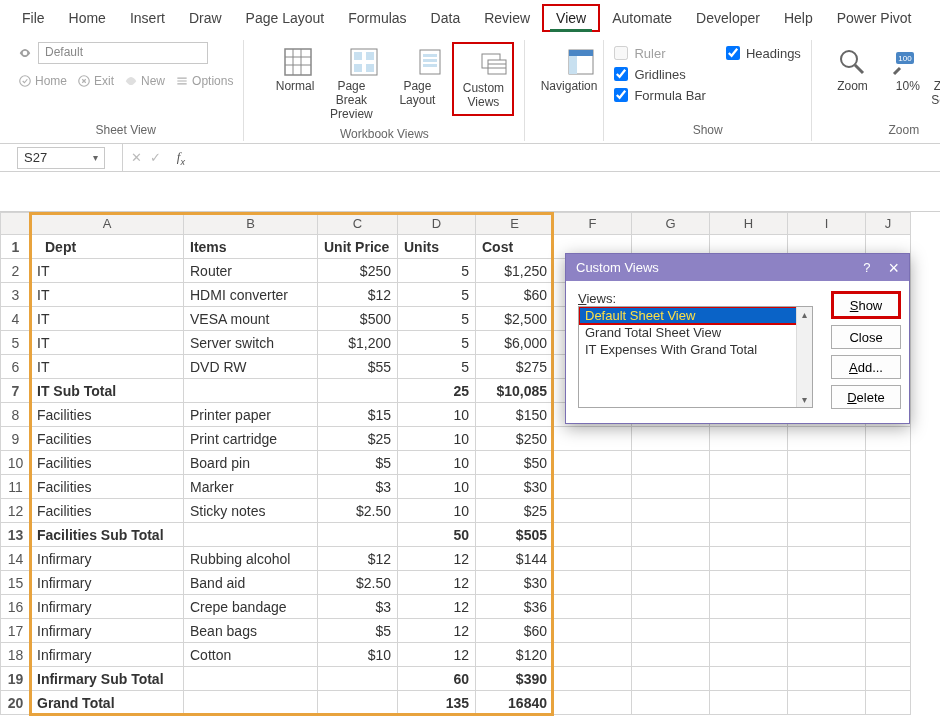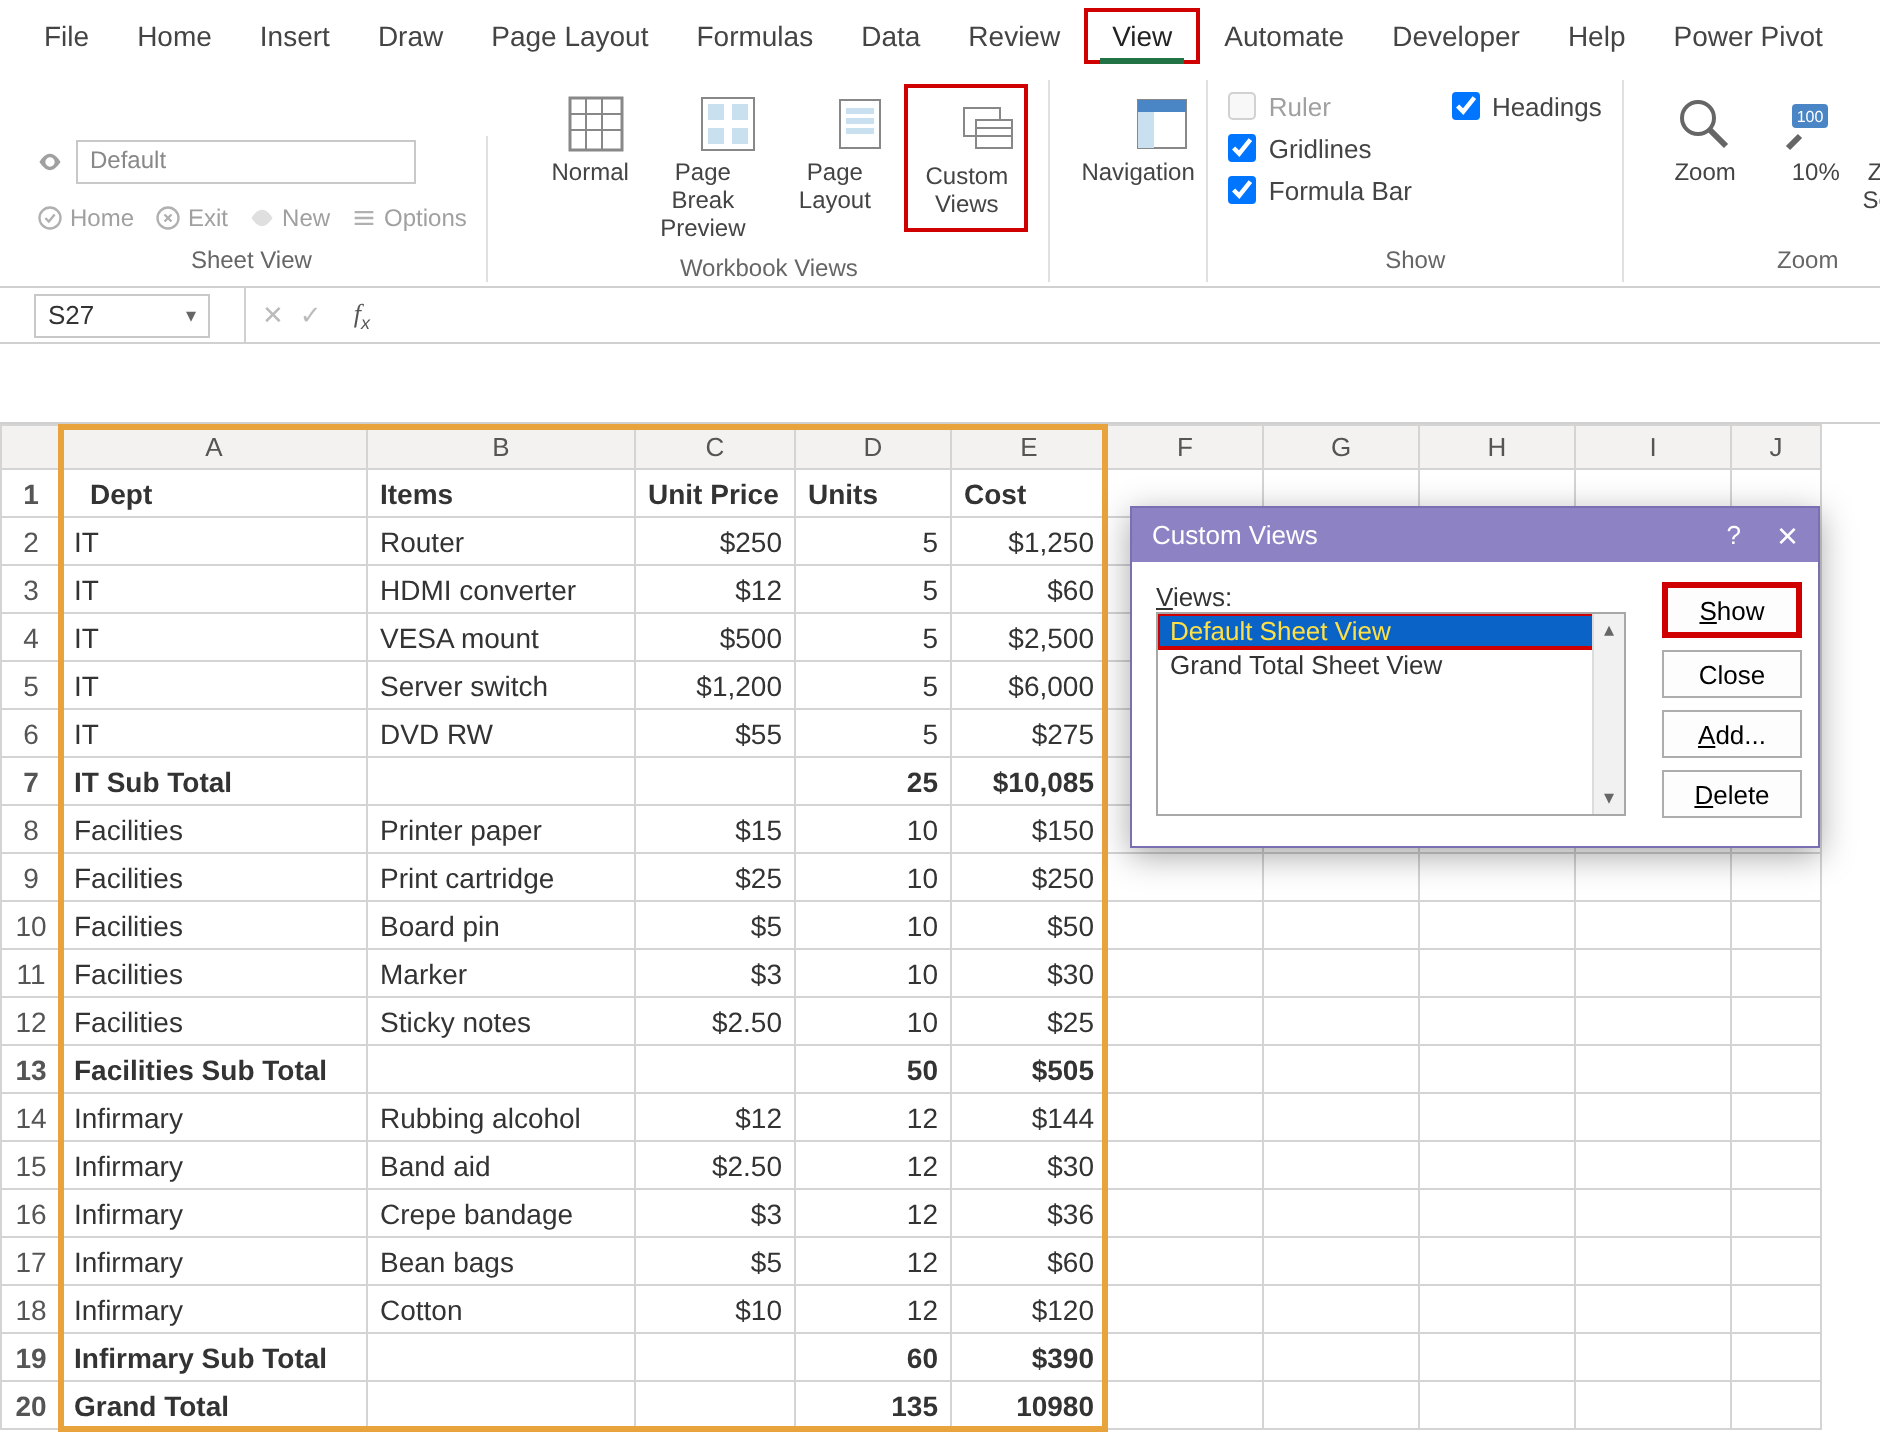--- a/index.html
+++ b/index.html
@@ -88,21 +88,21 @@
     <span class="item">Review</span>
     <span class="item active">View</span>
     <span class="item">Automate</span>
     <span class="item">Developer</span>
     <span class="item">Help</span>
     <span class="item">Power Pivot</span>
   </div>
 
 <div class="ribbon">
 
-  <div class="group" style="width:260px;margin-top:28px;">
+  <div class="group" style="width:260px;">
     <div class="body" style="flex-direction:column; align-items:flex-start; width:100%;">
       <div class="sheetview-top">
         <svg class="sv-ico" viewBox="0 0 24 24">
             <path fill="#a0a0a0" d="M12 5C7 5 3 12 3 12s4 7 9 7 9-7 9-7-4-7-9-7zm0 11a4 4 0 110-8 4 4 0 010 8z"></path>
           </svg>
         <div class="sheetview-select">Default</div>
       </div>
       <div class="sv-btns">
         <span>
             <svg class="sv-ico" viewBox="0 0 24 24">
@@ -538,21 +538,21 @@
           <td></td>
           <td></td>
           <td></td>
         </tr>
         <tr class="bold">
           <td class="rowhdr">20</td>
           <td>Grand Total</td>
           <td></td>
           <td class="ta-r"></td>
           <td class="ta-r">135</td>
-          <td class="ta-r">10980</td>
+          <td class="ta-r">16840</td>
           <td></td>
           <td></td>
           <td></td>
           <td></td>
           <td></td>
         </tr>
       </tbody>
   </table>
   <div class="data-border" id="data-border" style="left: 29px; top: 0px; width: 525px; height: 504px;"></div>
 </div>
@@ -564,20 +564,21 @@
       <span>?</span>
       <span style="font-size:18px;line-height:12px;">×</span>
     </span>
   </div>
   <div class="dlg-body">
     <div>
       <div><span style="text-decoration:underline;">V</span>iews:</div>
       <div class="listbox" id="views-list">
         <div class="li sel">Default Sheet View</div>
           <div class="li">Grand Total Sheet View</div>
+          <div class="li">IT Expenses With Grand Total</div>
           <div class="scroll">
             <span>▴</span>
             <span>▾</span>
           </div>
       </div>
     </div>
     <div class="dlg-btns">
       <button class="hl"><u>S</u><span>how</span></button>
       <button>Close</button>
       <button><u>A</u>dd...</button>

